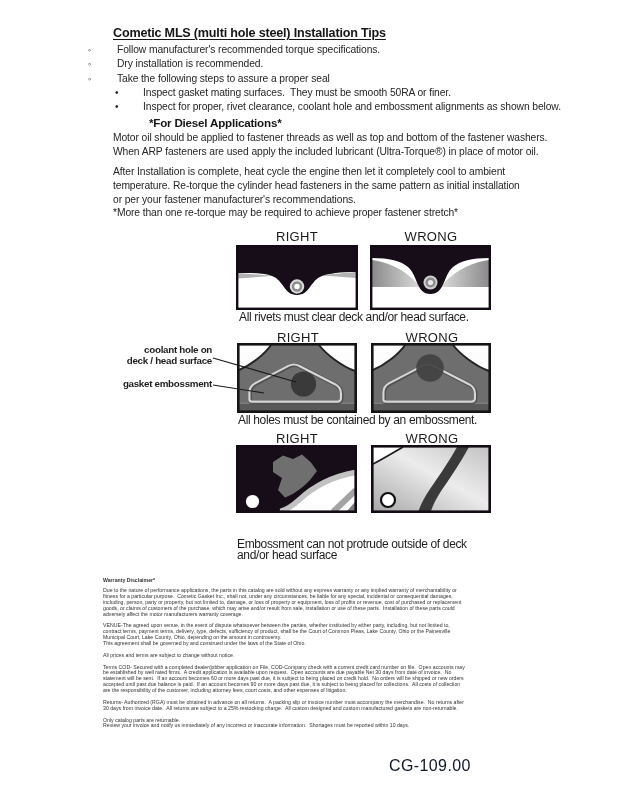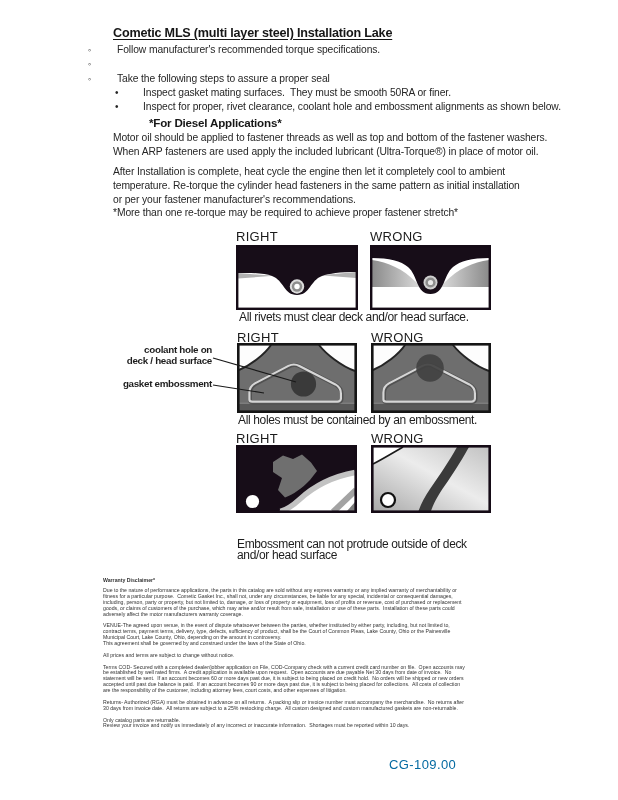--- a/index.html
+++ b/index.html
@@ -37,21 +37,21 @@
     left:113px; width:440px;
     font-size:10.3px; line-height:13.9px; letter-spacing:-0.1px;
     white-space:pre-wrap; color:#262626;
   }
   #para1 { top:131px; }
   #para2 { top:165px; }
   #para3 { top:206px; }
 
   
   .dlabel {
-    width:122px; 
+    width:122px; text-align:center;
     font-size:13px; letter-spacing:0.3px; color:#1b1b1b;
   }
   .caption {
     font-weight:normal; font-size:12px; letter-spacing:-0.35px;
     line-height:10.8px; white-space:pre-wrap; color:#1d1d1d;
   }
   .box { line-height:0; }
   .box svg { display:block; }
 
   .callout {
@@ -65,35 +65,36 @@
     left:103px; top:575px; width:852px;
     transform:scale(0.5); transform-origin:0 0;
     font-size:10.4px; line-height:11.7px; letter-spacing:0;
     color:#333333;
   }
   .warranty .w-head { font-weight:bold; margin:4px 0 9px 0; }
   .warranty p { margin:0 0 12px 0; white-space:pre-wrap; }
 
   .footer-code {
     left:389px; top:757px;
-    font-size:13px; letter-spacing:0.4px; color:#0369a1;text-align:right;
+    font-size:16px; letter-spacing:0.4px; color:#0f172a;text-align:right;
   }
 </style>
 </head>
 <body>
 
-<div class="abs title">Cometic MLS (multi layer steel) Installation Lake</div>
+<div class="abs title">Cometic MLS (multi hole steel) Installation Tips</div>
 
 <div class="abs bullets">
   <div class="b-row">
     <span class="b-marker">◦</span>
     <span class="pre">Follow manufacturer's recommended torque specifications.</span>
   </div>
   <div class="b-row">
     <span class="b-marker">◦</span>
+    <span class="pre">Dry installation is recommended.</span>
   </div>
   <div class="b-row">
     <span class="b-marker">◦</span>
     <span class="pre">Take the following steps to assure a proper seal</span>
   </div>
   <div class="b-row sub">
     <span class="b-marker">•</span>
     <span class="pre">Inspect gasket mating surfaces.  They must be smooth 50RA or finer.</span>
   </div>
   <div class="b-row sub">

